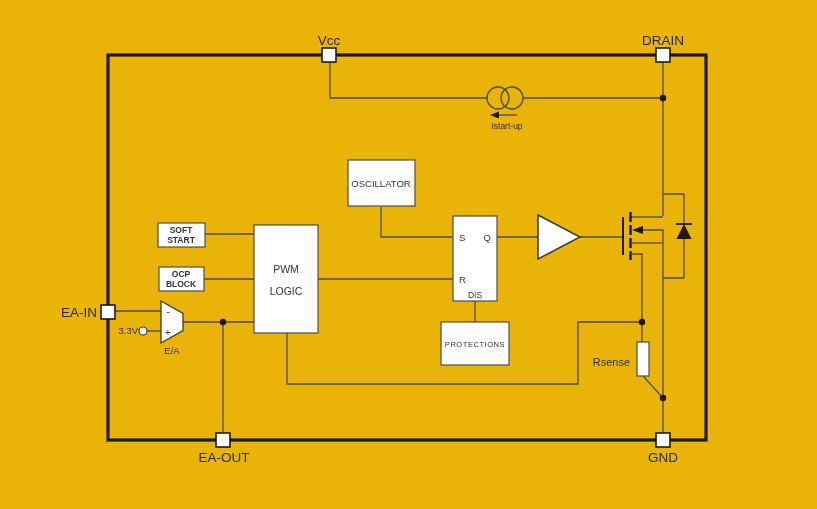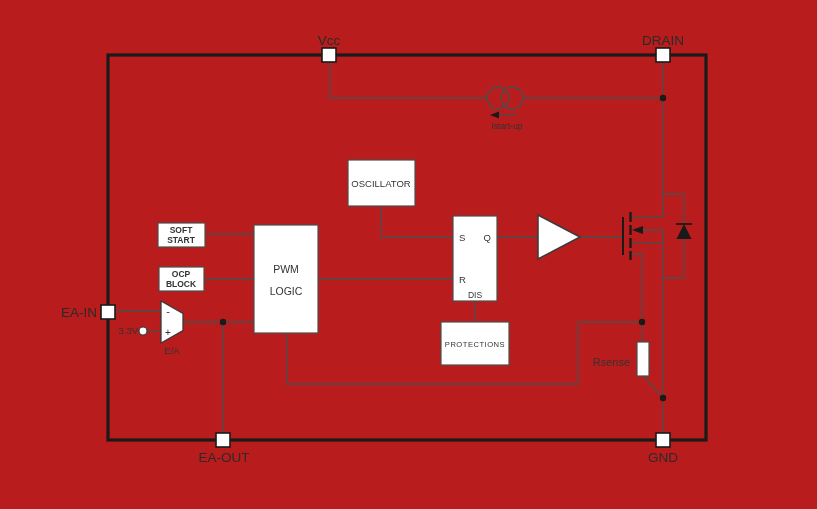--- a/index.html
+++ b/index.html
@@ -1,17 +1,17 @@
 <!DOCTYPE html>
 <html><head>
 <meta charset="utf-8">
 <style>
   html,body{margin:0;padding:0;background:#fff;}
   #canvas{
-    position:relative;width:817px;height:509px;background:#b91c1c;
+    position:relative;width:817px;height:509px;background:#eab308;
     font-family:"Liberation Sans", sans-serif;overflow:hidden;
   }
   svg{position:absolute;left:0;top:0;}
   text{fill:#333333;font-family:"Liberation Sans", sans-serif;}
   .wire{stroke:#4d4d4d;stroke-width:1.3;fill:none;}
   .blockbox{fill:#ffffff;stroke:#4d4d4d;stroke-width:1.2;}
   .thickborder{fill:none;stroke:#1a1a1a;stroke-width:3.2;}
   .pin{fill:#ffffff;stroke:#1a1a1a;stroke-width:1.6;}
   .dark{stroke:#1a1a1a;fill:none;}
   .dot{fill:#1a1a1a;stroke:none;}

